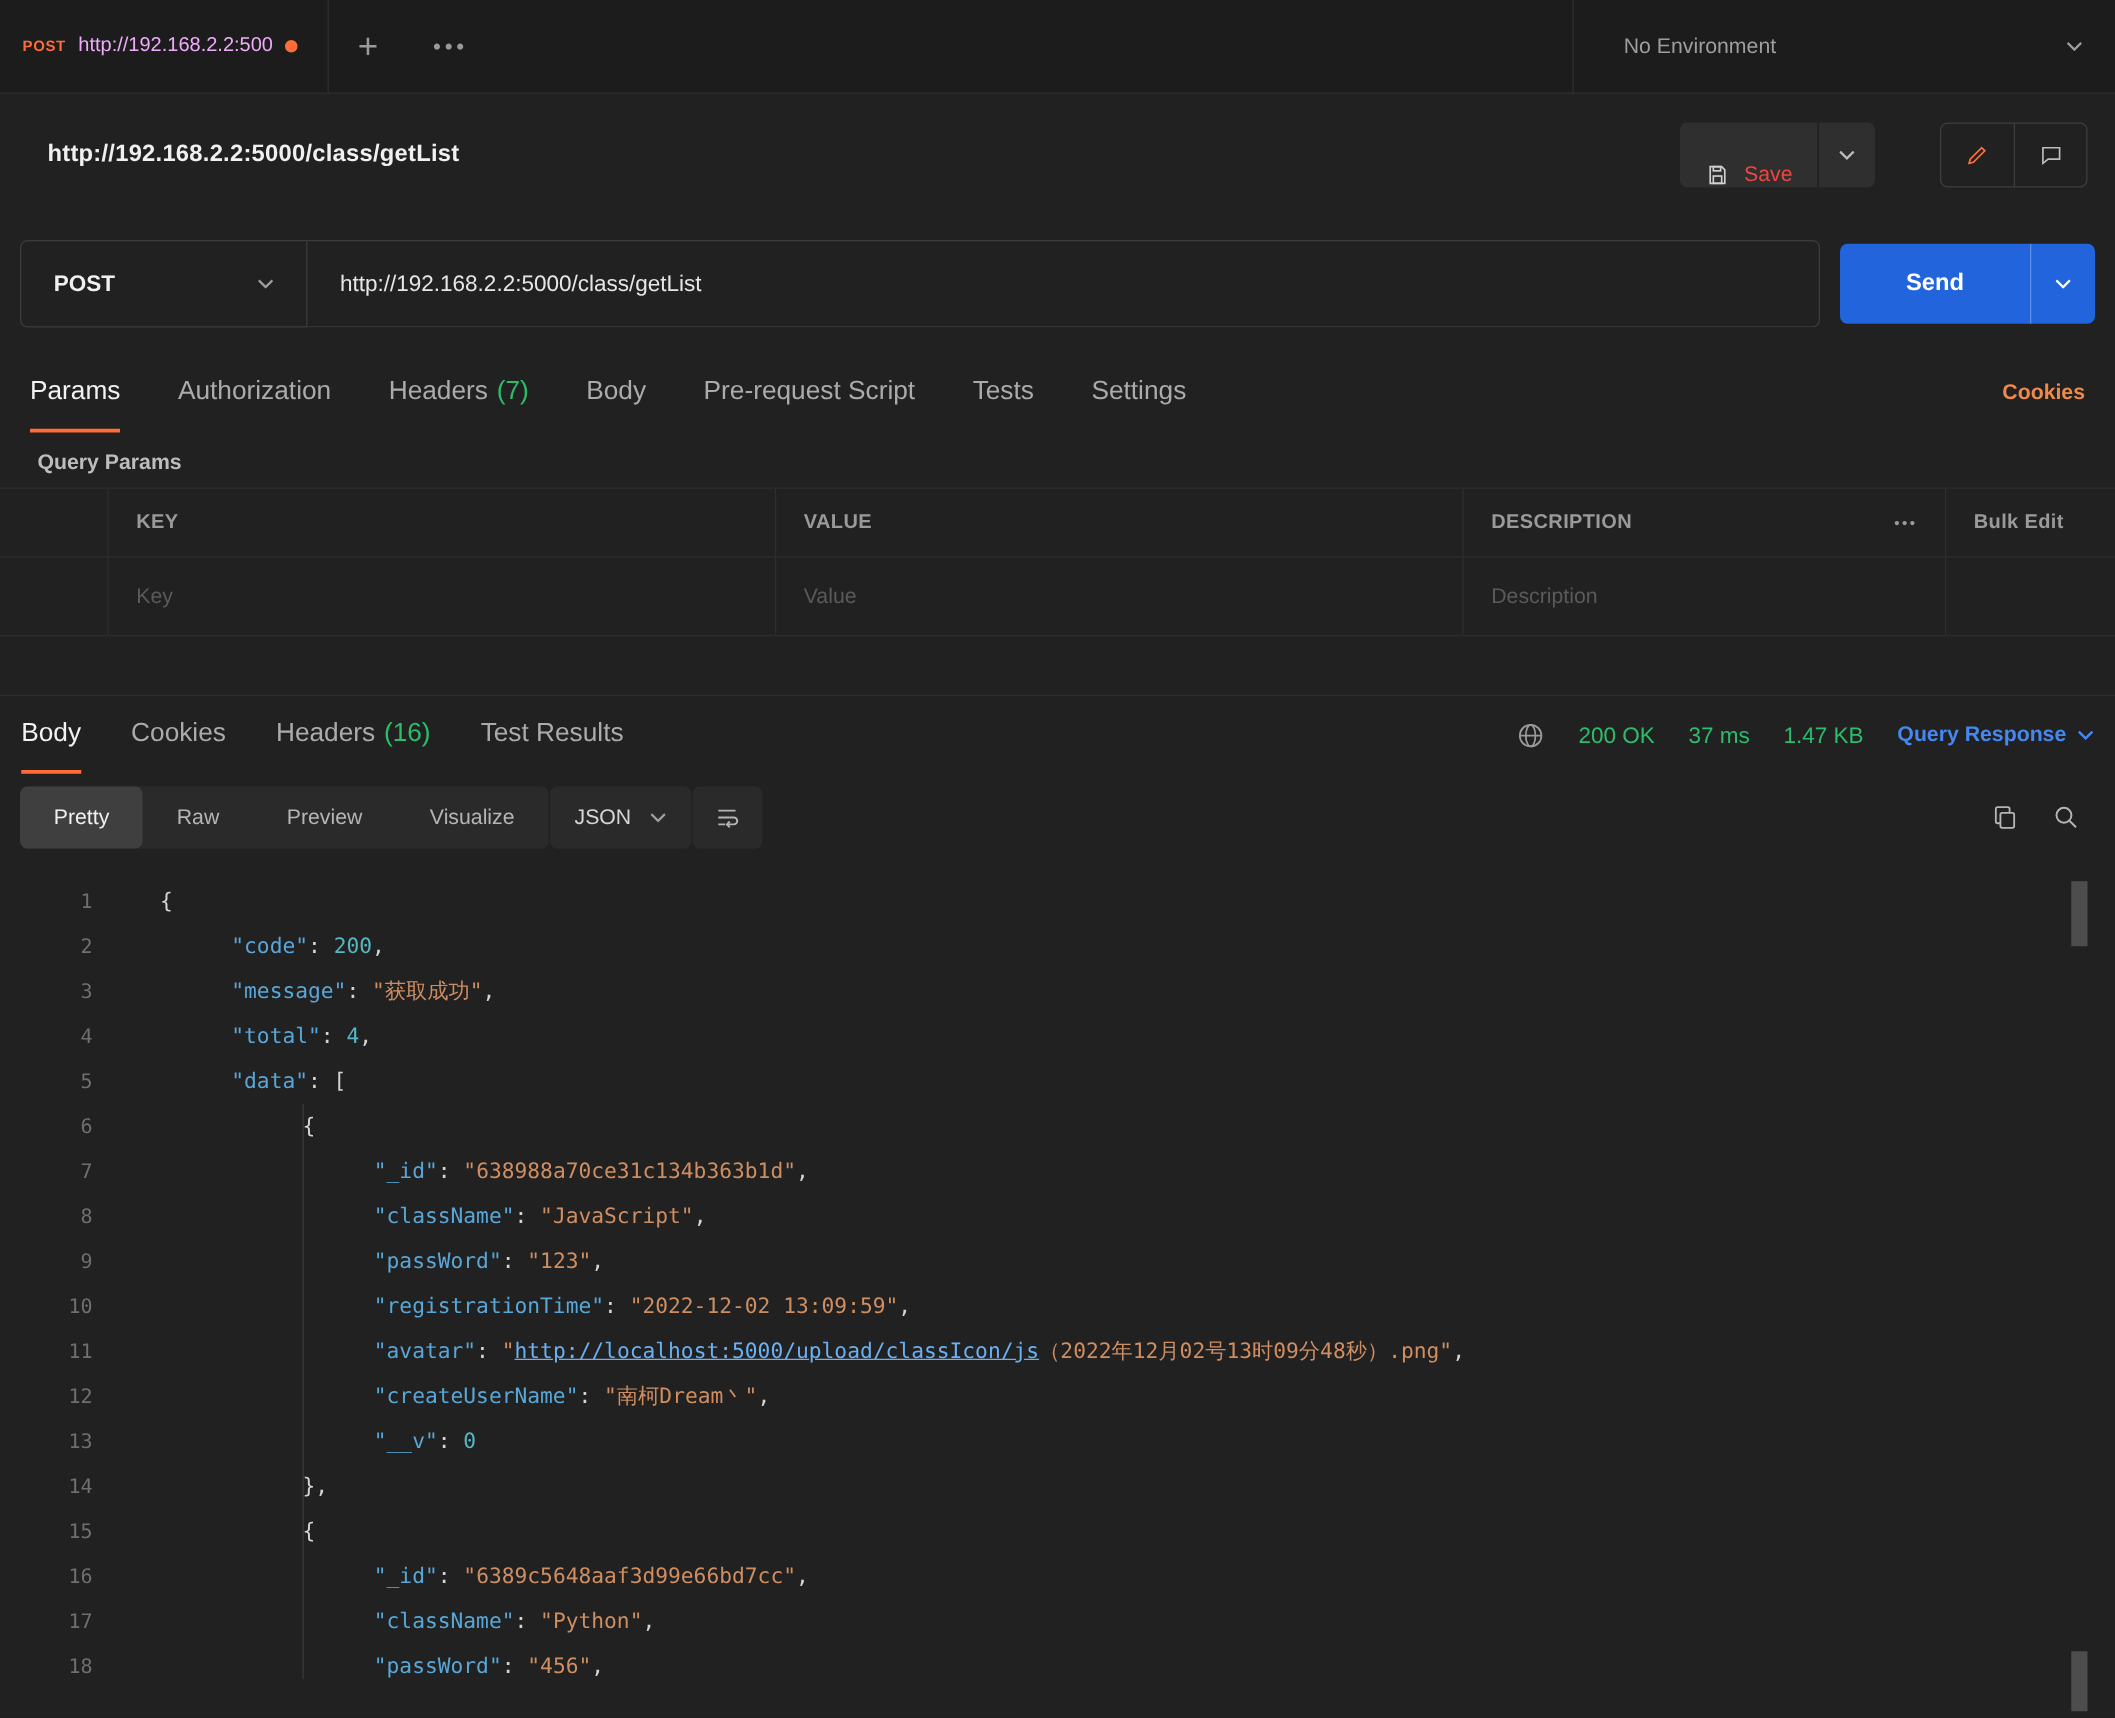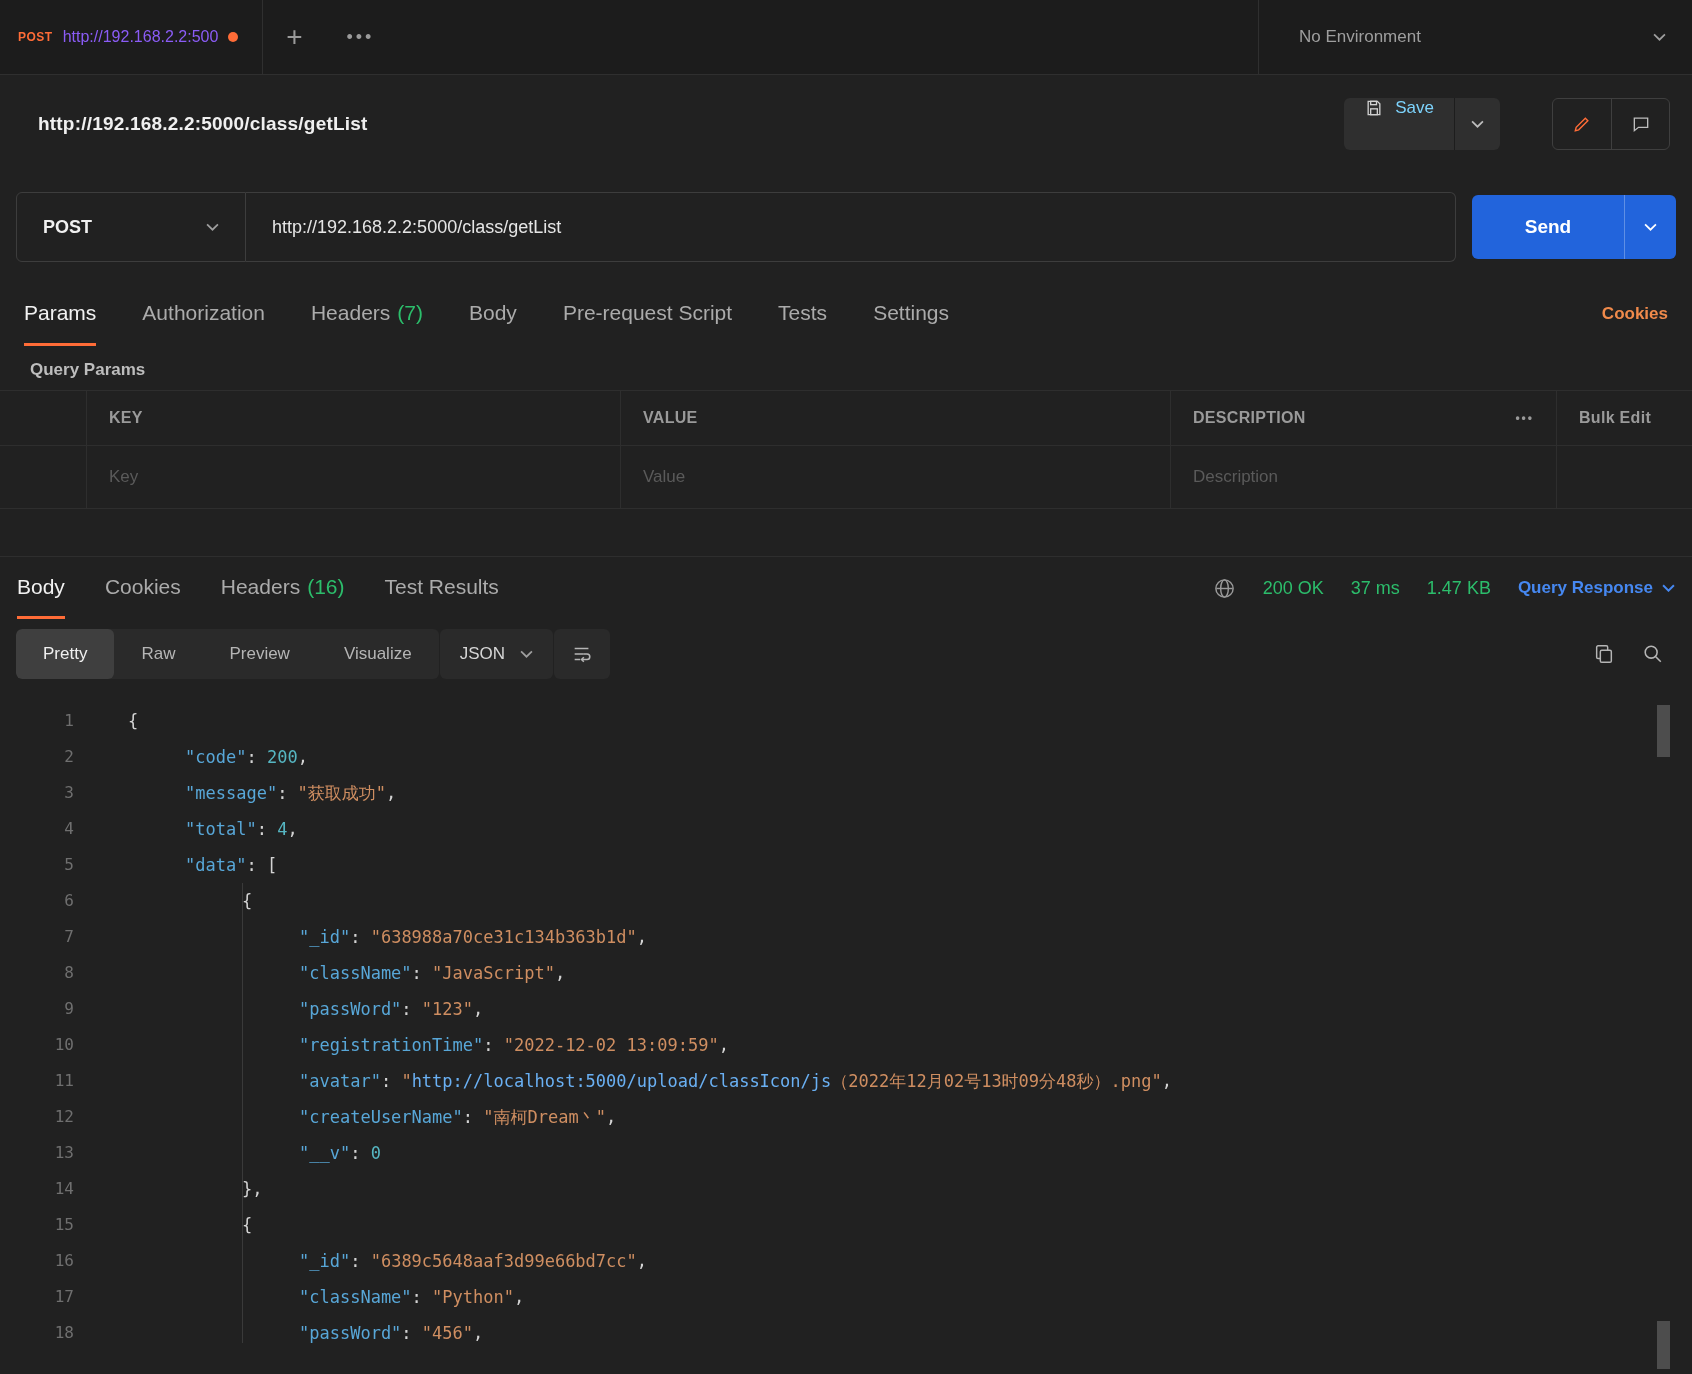--- a/index.html
+++ b/index.html
@@ -10,34 +10,34 @@
     font-family: "Liberation Sans", sans-serif;
     overflow: hidden;
   }
   svg { display: block; }
 
   
   .topbar { height: 75px; background: #1c1c1c; border-bottom: 1px solid #2f2f2f; display: flex; align-items: stretch; }
   .tabs-area { flex: 1; display: flex; align-items: stretch; }
   .req-tab { display: flex; align-items: center; gap: 10px; padding: 0 24px 0 18px; border-right: 1px solid #2f2f2f; }
   .req-tab .m { color: #ff6c37; font-size: 12px; font-weight: 700; letter-spacing: .5px; }
-  .req-tab .u { font-size: 16px; color: #8b5cf6; white-space: nowrap; }
+  .req-tab .u { font-size: 16px; color: #f0abfc; white-space: nowrap; }
   .dot { width: 10px; height: 10px; border-radius: 50%; background: #ff6c37; flex: none; }
   .icon-btn { display: flex; align-items: center; justify-content: center; color: #9a9a9a; }
   .plus-btn { width: 62px; font-size: 28px; font-weight: 300; }
   .more-btn { width: 70px; font-size: 18px; letter-spacing: 3px; }
   .env { width: 434px; border-left: 1px solid #2f2f2f; display: flex; align-items: center; padding: 0 26px 0 40px; color: #9e9e9e; font-size: 17px; }
   .env .chev { margin-left: auto; color: #9e9e9e; }
 
   
   .title-row { height: 97px; display: flex; align-items: center; padding: 0 22px 0 38px; }
   .page-title { font-size: 19px; font-weight: 700; color: #f0f0f0; letter-spacing: .2px; }
   .title-actions { margin-left: auto; display: flex; align-items: center; gap: 52px; }
   .save-btn { display: flex; align-items: stretch; height: 52px; background: #2f2f2f; border-radius: 6px; overflow: hidden; }
-  .save-main { display: flex; align-items: flex-start; gap: 11px; padding: 0 20px; font-size: 17px; color: #7dd3fc; }
+  .save-main { display: flex; align-items: flex-end; gap: 11px; padding: 0 20px; font-size: 17px; color: #ef4444; }
   .save-chev { width: 46px; display: flex; align-items: center; justify-content: center; border-left: 1px solid #1d1d1d; color: #bdbdbd; }
   .edit-group { display: flex; height: 52px; border: 1px solid #3f3f3f; border-radius: 6px; overflow: hidden; }
   .edit-btn { width: 58px; display: flex; align-items: center; justify-content: center; }
   .edit-btn + .edit-btn { border-left: 1px solid #3f3f3f; }
 
   
   .req-bar { display: flex; align-items: center; padding: 20px 16px; gap: 16px; }
   .url-group { flex: 1; display: flex; height: 70px; }
   .method { width: 230px; border: 1px solid #3d3d3d; border-radius: 6px 0 0 6px; display: flex; align-items: center; padding: 0 26px; font-size: 18px; font-weight: 600; color: #f0f0f0; }
   .method .chev { margin-left: auto; color: #9e9e9e; }
@@ -86,21 +86,21 @@
 
   
   .code-wrap { position: relative; height: 686px; overflow: hidden; padding-top: 14px; }
   .code-line { display: flex; line-height: 36px; font-family: "DejaVu Sans Mono", monospace; font-size: 17px; }
   .ln { width: 88px; text-align: right; color: #6f6f6f; flex: none; font-size: 16px; padding-right: 14px; }
   .lc { white-space: pre; color: #d4d4d4; }
   .tok-key { color: #58a7d8; }
   .tok-str { color: #cf8e61; }
   .tok-num { color: #56b6c2; }
   .tok-punct { color: #d4d4d4; }
-  .tok-link { color: #6ab0f3; }
+  .tok-link { color: #6ab0f3; text-decoration: underline; }
   .indent-guide { position: absolute; left: 242px; top: 194px; width: 1px; height: 460px; background: #3a3a3a; }
   .v-thumb-top { position: absolute; right: 22px; top: 16px; width: 13px; height: 52px; background: #4d4d4d; }
   .v-thumb-bottom { position: absolute; right: 22px; bottom: 6px; width: 13px; height: 48px; background: #4d4d4d; }
 </style>
 </head>
 <body>
 
 <div class="topbar">
   <div class="tabs-area">
     <div class="req-tab">

